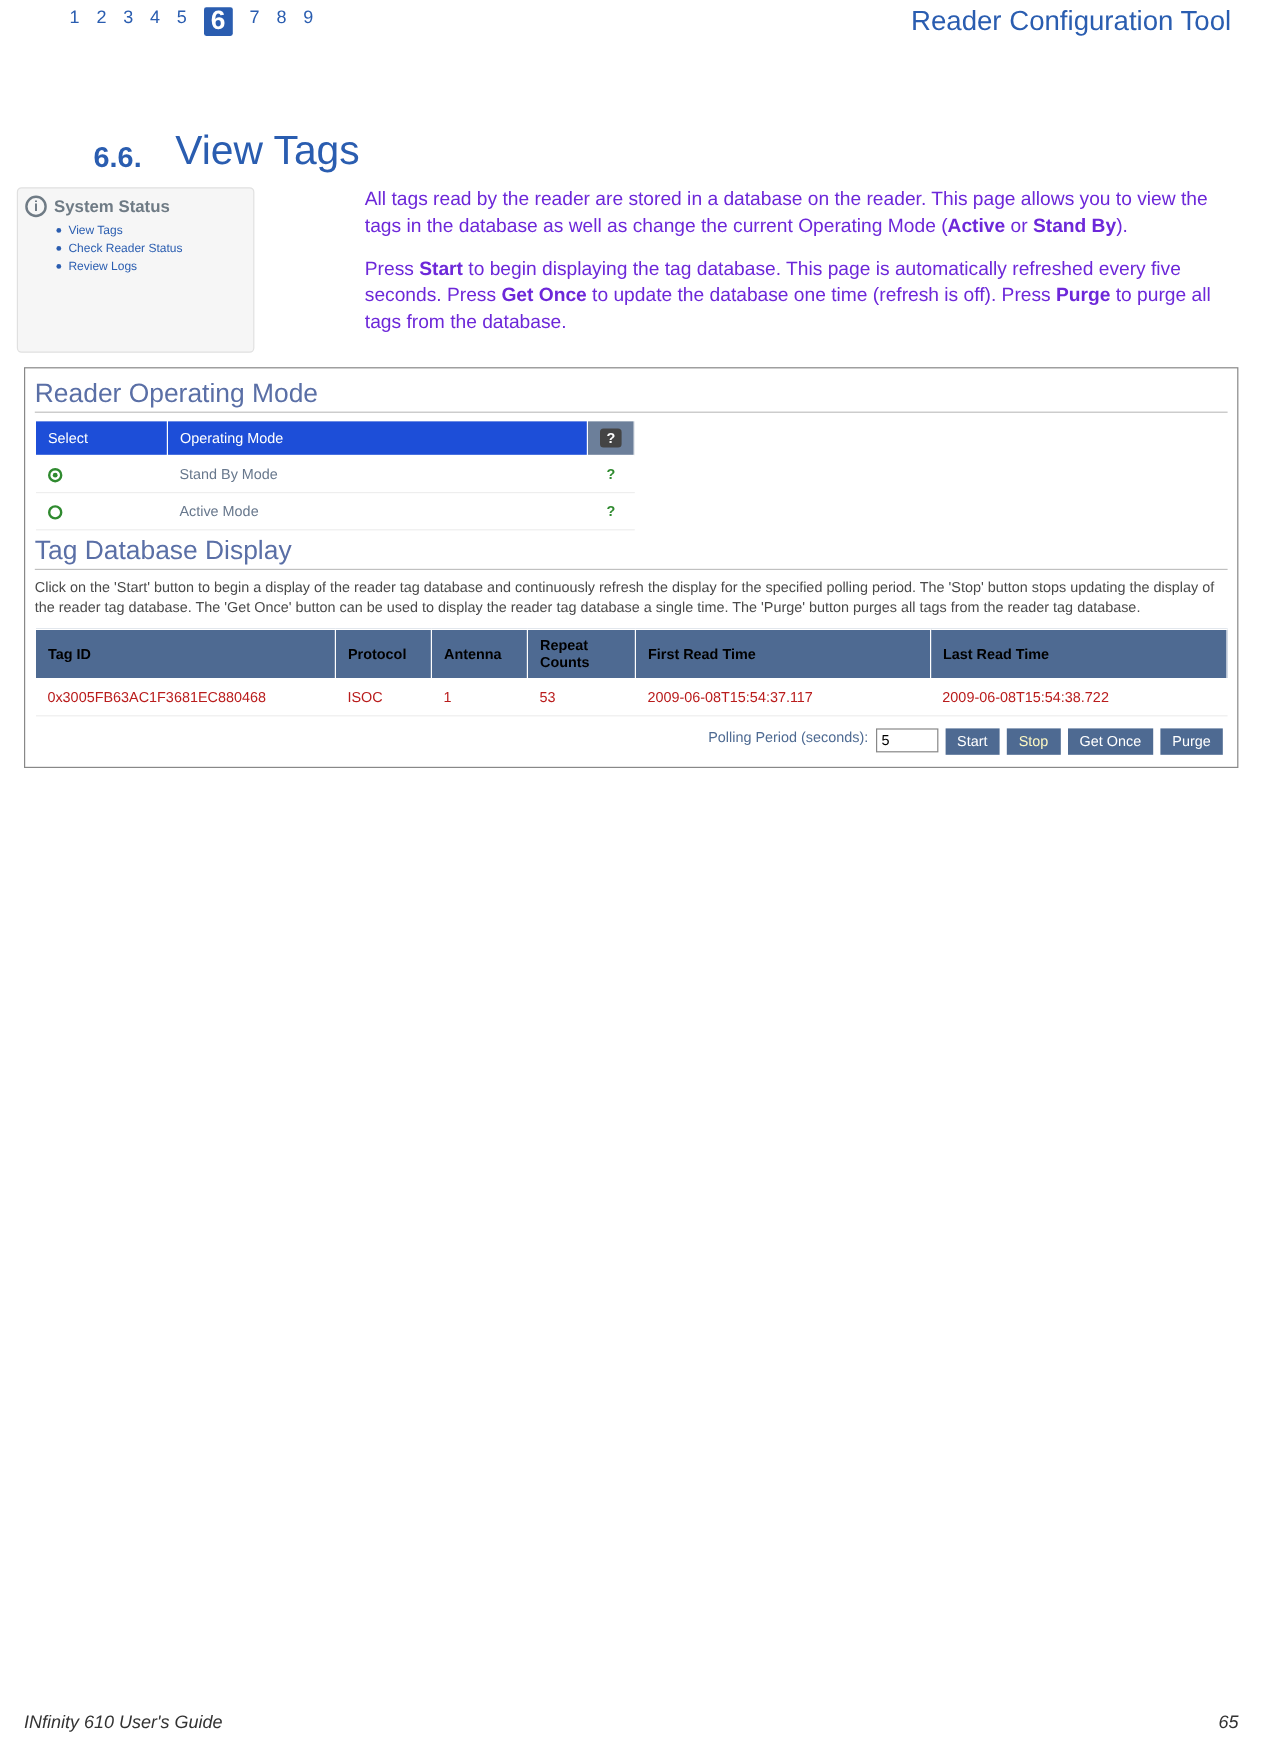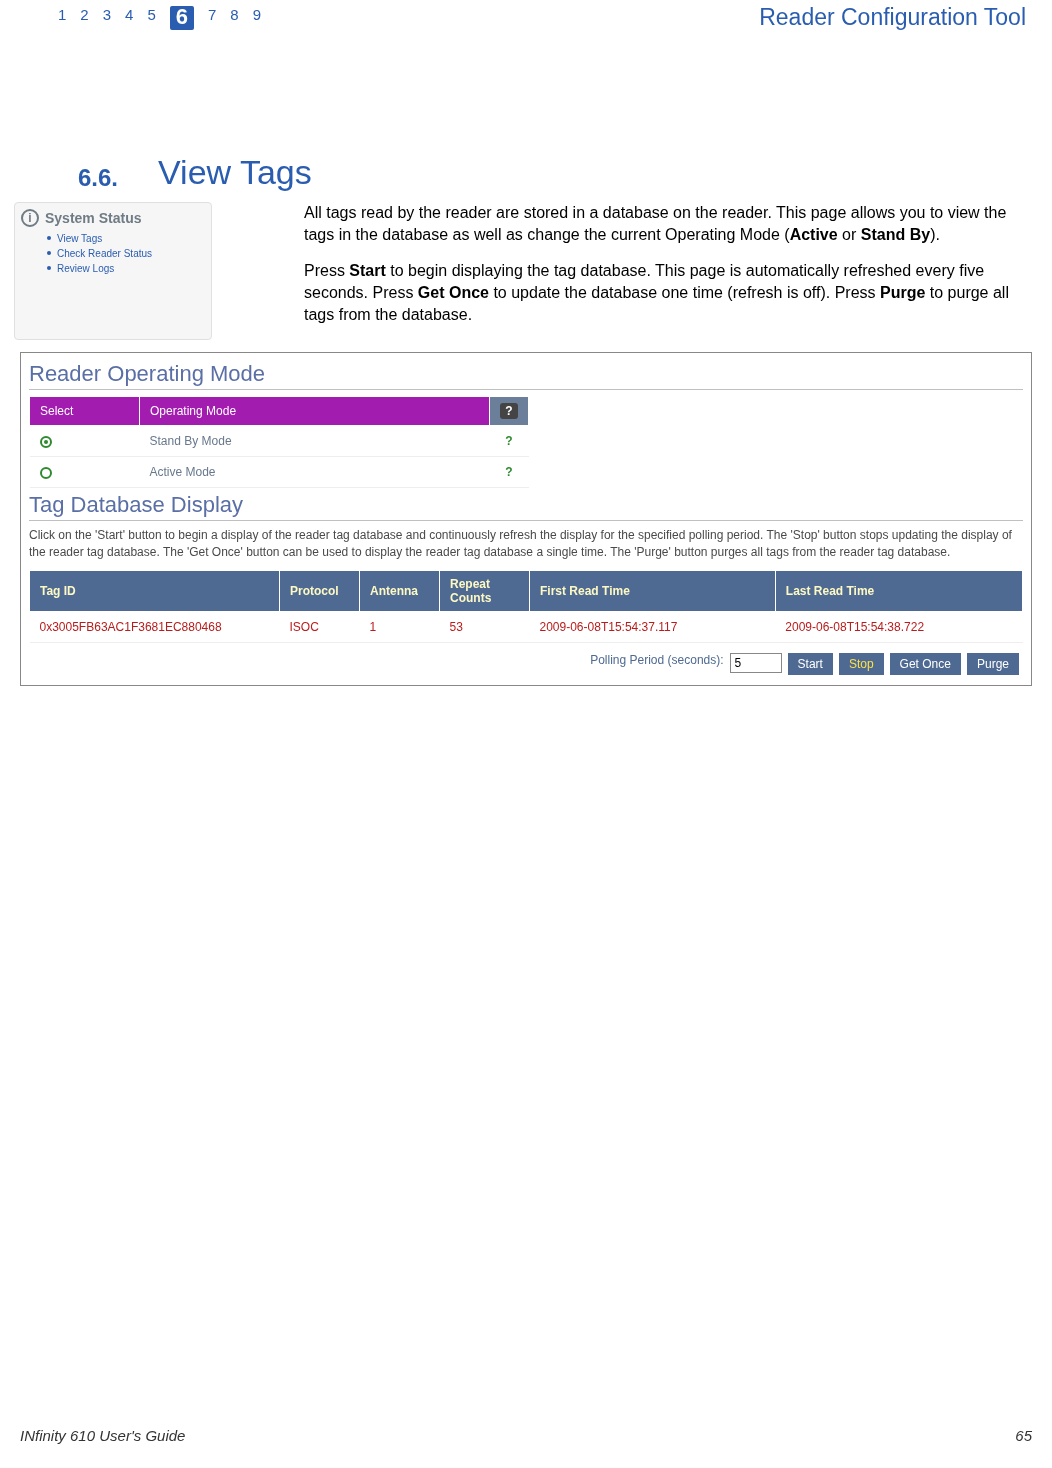--- a/index.html
+++ b/index.html
@@ -42,24 +42,24 @@
     line-height: 22px;
   }
   .hdr-title {
     margin-left: auto;
     color: #2a5db0;
     font-size: 23px;
     padding-right: 6px;
   }
 
   .section-row {
-    margin-top: 120px;
+    margin-top: 74px;
     display: flex;
     align-items: flex-end;
-    gap: 40px;
+    gap: 28px;
     padding-left: 58px;
   }
   .sec-num {
     color: #2a5db0;
     font-size: 24px;
     font-weight: bold;
   }
   .sec-title {
     color: #2a5db0;
     font-size: 34px;
@@ -106,21 +106,21 @@
     border-radius: 50%;
     background: #2a5db0;
   }
 
   .intro-text {
     flex: 1;
     padding-left: 70px;
     padding-right: 4px;
     font-size: 16px;
     line-height: 1.38;
-    color: #000000;
+    color: #6d28d9;
   }
   .intro-text p { margin: 0 0 14px 0; }
   .intro-text b { font-weight: 700; }
 
   
   .panel {
     border: 1px solid #888;
     margin: 12px 0 0 0;
     padding: 4px 8px 10px 8px;
   }
@@ -138,21 +138,21 @@
     line-height: 1.35;
     margin-bottom: 6px;
   }
 
   .mode-table {
     border-collapse: collapse;
     width: 500px;
     font-size: 12px;
   }
   .mode-table th {
-    background: #a21caf;
+    background: #1d4ed8;
     color: #fff;
     font-weight: 500;
     text-align: left;
     padding: 6px 10px;
     border: 1px solid #fff;
   }
   .mode-table th.help {
     width: 32px;
     background: #6c7f9a;
     text-align: center;
@@ -192,21 +192,21 @@
   }
 
   .tag-table {
     border-collapse: collapse;
     width: 100%;
     font-size: 12px;
     margin-top: 10px;
   }
   .tag-table th {
     background: #4e6a92;
-    color: #fef9c3;
+    color: #000000;
     font-weight: 600;
     text-align: left;
     padding: 6px 10px;
     border: 1px solid #fff;
     font-size: 12px;
   }
   .tag-table td {
     padding: 8px 10px;
     color: #b91c1c;
     border-bottom: 1px solid #eee;
@@ -230,21 +230,21 @@
   }
   .ctrl-row .btn {
     background: #4e6a92;
     color: #fff;
     padding: 4px 10px;
     font-size: 12px;
     border: none;
     cursor: pointer;
   }
   .ctrl-row .btn.disabled {
-    color: #fde047;
+    color: #fef9c3;
     cursor: default;
   }
 
   .footer {
     position: absolute;
     bottom: 24px;
     left: 20px;
     right: 20px;
     display: flex;
     justify-content: space-between;

